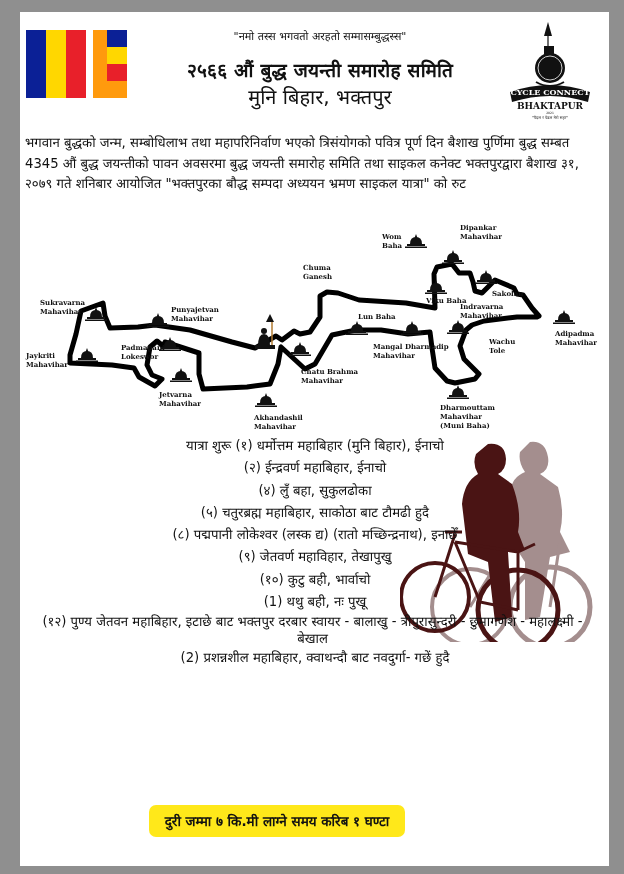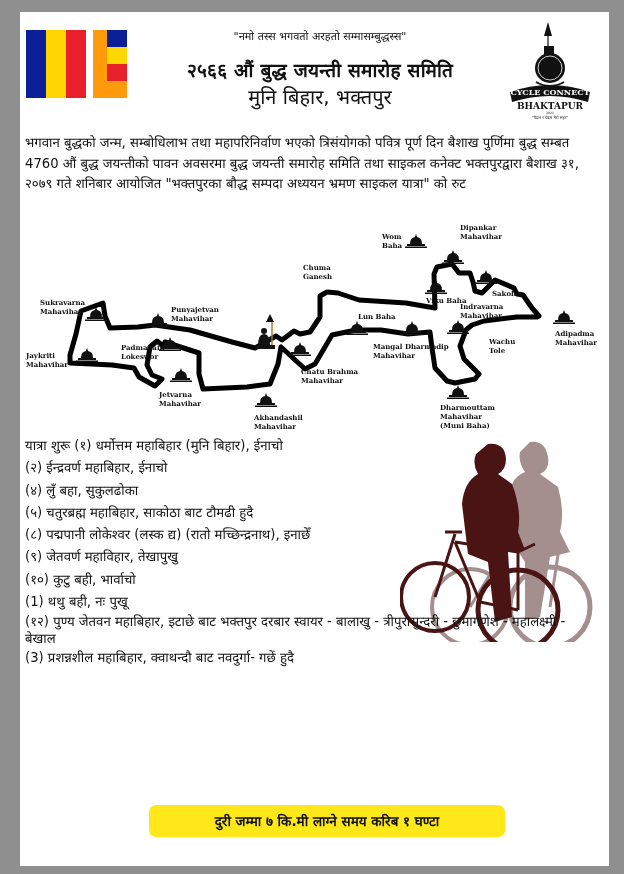--- a/index.html
+++ b/index.html
@@ -23,26 +23,26 @@
   .flag-e .seg { position: absolute; left: 14px; width: 20px; }
   .header-text { position: absolute; left: 100px; top: 14px; width: 400px; text-align: center; color: #111; }
   .invocation { font-family: "DejaVu Serif", serif; font-size: 11px; margin-top: 2px; }
   .org-title { font-weight: bold; font-size: 19px; margin-top: 14px; letter-spacing: 0.2px; }
   .org-subtitle { font-weight: normal; font-size: 20px; }
   .logo { position: absolute; left: 480px; top: 8px; width: 100px; height: 100px; }
   .intro { position: absolute; left: 5px; top: 121px; width: 578px; font-size: 13.2px; line-height: 20.5px; color: #111; }
   .map { position: absolute; left: 0; top: 205px; width: 589px; height: 220px; }
   .map text { font-family: "DejaVu Serif", serif; font-weight: bold; font-size: 7px; fill: #111; }
   .stops { position: absolute; left: 5px; top: 423px; width: 580px; font-size: 13.2px; line-height: 22.3px; color: #111; margin: 0; padding: 0; list-style: none; }
-  .stops li { margin: 0; padding: 0; }
+  .stops li { margin: 0; padding: 0; text-align: center; }
   .stops li.wide { width: 575px; line-height: 17px; }
   .cyclists { position: absolute; left: 380px; top: 420px; width: 200px; height: 210px; }
   .summary {
     position: absolute; left: 129px; top: 793px;
-    width: 356px; height: 32px;
+    width: 256px; height: 32px;
     background: #ffe81a; border-radius: 7px;
     display: flex; align-items: center; justify-content: center;
     font-weight: bold; font-size: 13.5px; color: #111; text-align: right;
   }
 </style>
 </head>
 <body>
 
 <div class="card">
 
@@ -74,21 +74,21 @@
       <rect x="44" y="26" width="10" height="8" fill="#111"></rect>
       <path d="M36 62 Q50 70 64 62" stroke="#111" stroke-width="2" fill="none"></path>
     </g>
     <path d="M10 72 Q50 58 90 72 L88 82 Q50 70 12 82 Z" fill="#111"></path>
     <text x="50" y="75" text-anchor="middle" fill="#fff" font-family="DejaVu Serif, serif" font-size="8" font-weight="bold">CYCLE CONNECT</text>
     <text x="50" y="89" text-anchor="middle" fill="#111" font-family="DejaVu Serif, serif" font-size="9" font-weight="bold">BHAKTAPUR</text>
     <text x="50" y="94" text-anchor="middle" fill="#111" font-family="DejaVu Sans, sans-serif" font-size="3">2021</text>
     <text x="50" y="99" text-anchor="middle" fill="#111" font-family="DejaVu Sans, sans-serif" font-size="4">"पैदल र पेडल मेरो सहर"</text>
   </svg>
 
-  <div class="intro">भगवान बुद्धको जन्म, सम्बोधिलाभ तथा महापरिनिर्वाण भएको त्रिसंयोगको पवित्र पूर्ण दिन बैशाख पुर्णिमा बुद्ध सम्बत 4760 औं  बुद्ध जयन्तीको पावन अवसरमा बुद्ध जयन्ती समारोह समिति तथा साइकल कनेक्ट भक्तपुरद्वारा बैशाख ३१, २०७९ गते शनिबार आयोजित  "भक्तपुरका बौद्ध सम्पदा अध्ययन भ्रमण साइकल यात्रा" को रुट</div>
+  <div class="intro">भगवान बुद्धको जन्म, सम्बोधिलाभ तथा महापरिनिर्वाण भएको त्रिसंयोगको पवित्र पूर्ण दिन बैशाख पुर्णिमा बुद्ध सम्बत 4345 औं  बुद्ध जयन्तीको पावन अवसरमा बुद्ध जयन्ती समारोह समिति तथा साइकल कनेक्ट भक्तपुरद्वारा बैशाख ३१, २०७९ गते शनिबार आयोजित  "भक्तपुरका बौद्ध सम्पदा अध्ययन भ्रमण साइकल यात्रा" को रुट</div>
 
   <svg class="map" viewBox="0 0 589 220">
     <defs>
       <g id="stupa">
         <polygon points="0,-10 -1.5,-6 1.5,-6" fill="#111"></polygon>
         <path d="M-6,0 Q-6,-7 0,-7 Q6,-7 6,0 Z" fill="#111"></path>
         <rect x="-9" y="0" width="18" height="2" fill="#111"></rect>
         <rect x="-11" y="2.5" width="22" height="1.5" fill="#111"></rect>
       </g>
     </defs>
@@ -158,17 +158,17 @@
   <ul class="stops">
     <li>यात्रा शुरू (१) धर्मोत्तम महाबिहार (मुनि बिहार), ईनाचो</li>
     <li>(२) ईन्द्रवर्ण महाबिहार, ईनाचो</li>
     <li>(४) लुँ बहा, सुकुलढोका</li>
     <li>(५) चतुरब्रह्म महाबिहार, साकोठा बाट टौमढी हुदै</li>
     <li>(८) पद्मपानी लोकेश्वर (लस्क द्य) (रातो मच्छिन्द्रनाथ), इनाछेँ</li>
     <li>(९) जेतवर्ण महाविहार, तेखापुखु</li>
     <li>(१०) कुटु बही, भार्वाचो</li>
     <li>(1) थथु बही, नः पुखू</li>
     <li class="wide">(१२) पुण्य जेतवन महाबिहार, इटाछे बाट भक्तपुर दरबार स्वायर - बालाखु - त्रीपुरासुन्दरी - छुमागणेश - महालक्ष्मी - बेखाल</li>
-    <li>(3) प्रशन्नशील महाबिहार, क्वाथन्दौ बाट नवदुर्गा- गछें हुदै</li>
+    <li>(2) प्रशन्नशील महाबिहार, क्वाथन्दौ बाट नवदुर्गा- गछें हुदै</li>
   </ul>
 
   <div class="summary">दुरी जम्मा ७ कि.मी  लाग्ने समय करिब १ घण्टा</div>
 </div>
 
 </body></html>

